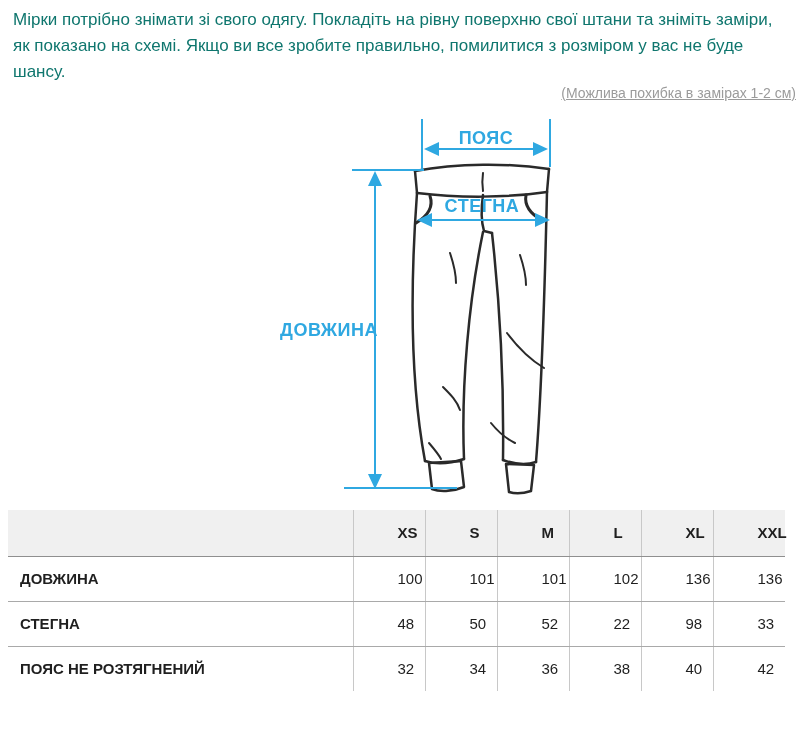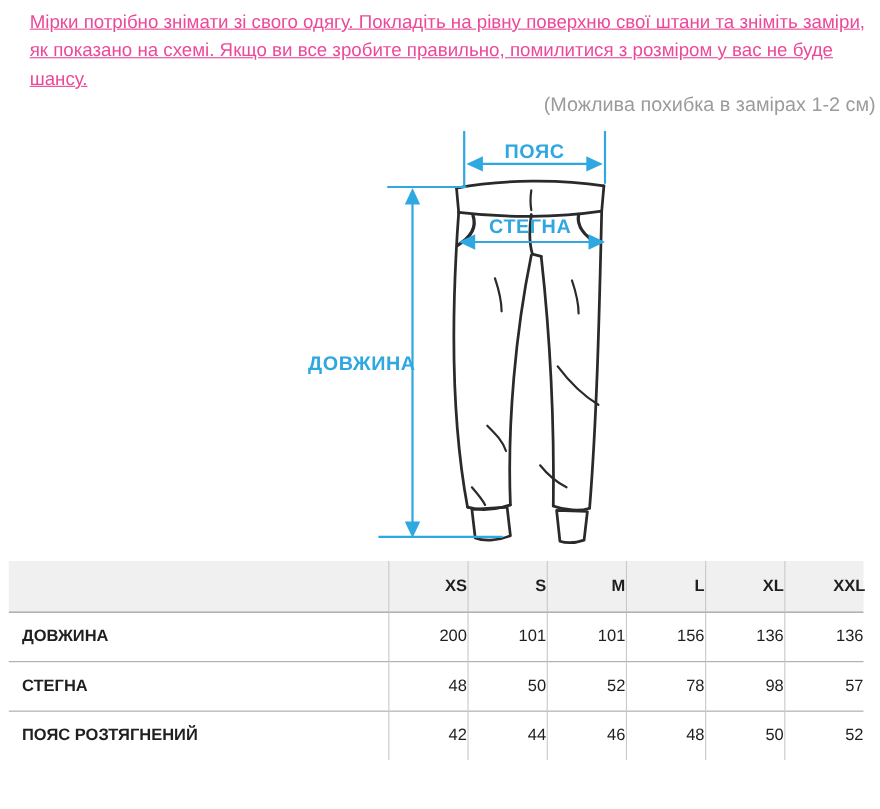--- a/index.html
+++ b/index.html
@@ -7,34 +7,34 @@
   body { font-family: "Liberation Sans", sans-serif; }
   .page {
     position: relative;
     width: 800px;
     height: 735px;
     background: #ffffff;
     overflow: hidden;
   }
   .intro {
     position: absolute;
-    left: 27px;
+    left: 13px;
     top: 7px;
     width: 766px;
     font-size: 17px;
     line-height: 26px;
-    color: #ec4899;
-    text-decoration: underline;
+    color: #0f766e;
   }
   .note {
     position: absolute;
     right: 4px;
     top: 85px;
-    font-size: 18px;
+    font-size: 14px;
     color: #9b9b9b;
+    text-decoration: underline;
   }
   .diagram {
     position: absolute;
     left: 267px;
     top: 105px;
     width: 390px;
     height: 405px;
   }
   .diagram svg { display: block; }
   .dim-label {
@@ -49,21 +49,21 @@
     top: 510px;
     width: 777px;
     border-collapse: collapse;
     table-layout: fixed;
     font-size: 15px;
     color: #1f1f1f;
   }
   table.size-table th, table.size-table td {
     height: 45px;
     vertical-align: middle;
-    text-align: right;
+    text-align: left;
     padding-left: 44px;
   }
   table.size-table th {
     background: #f0f0f0;
     font-weight: bold;
     height: 46px;
     border-bottom: 1px solid #8f8f8f;
   }
   table.size-table td {
     border-bottom: 1px solid #a9a9a9;
@@ -168,41 +168,41 @@
       <th class="label-col"></th>
       <th class="size-col">XS</th>
       <th class="size-col">S</th>
       <th class="size-col">M</th>
       <th class="size-col">L</th>
       <th class="size-col">XL</th>
       <th class="size-col">XXL</th>
     </tr>
     <tr>
       <td class="label-col">ДОВЖИНА</td>
-      <td class="size-col">200</td>
+      <td class="size-col">100</td>
       <td class="size-col">101</td>
       <td class="size-col">101</td>
-      <td class="size-col">156</td>
+      <td class="size-col">102</td>
       <td class="size-col">136</td>
       <td class="size-col">136</td>
     </tr>
     <tr>
       <td class="label-col">СТЕГНА</td>
       <td class="size-col">48</td>
       <td class="size-col">50</td>
       <td class="size-col">52</td>
-      <td class="size-col">78</td>
+      <td class="size-col">22</td>
       <td class="size-col">98</td>
-      <td class="size-col">57</td>
+      <td class="size-col">33</td>
     </tr>
     <tr>
-      <td class="label-col">ПОЯС РОЗТЯГНЕНИЙ</td>
+      <td class="label-col">ПОЯС НЕ РОЗТЯГНЕНИЙ</td>
+      <td class="size-col">32</td>
+      <td class="size-col">34</td>
+      <td class="size-col">36</td>
+      <td class="size-col">38</td>
+      <td class="size-col">40</td>
       <td class="size-col">42</td>
-      <td class="size-col">44</td>
-      <td class="size-col">46</td>
-      <td class="size-col">48</td>
-      <td class="size-col">50</td>
-      <td class="size-col">52</td>
     </tr>
   </tbody>
     </table>
 
 </div>
 
 </body></html>

